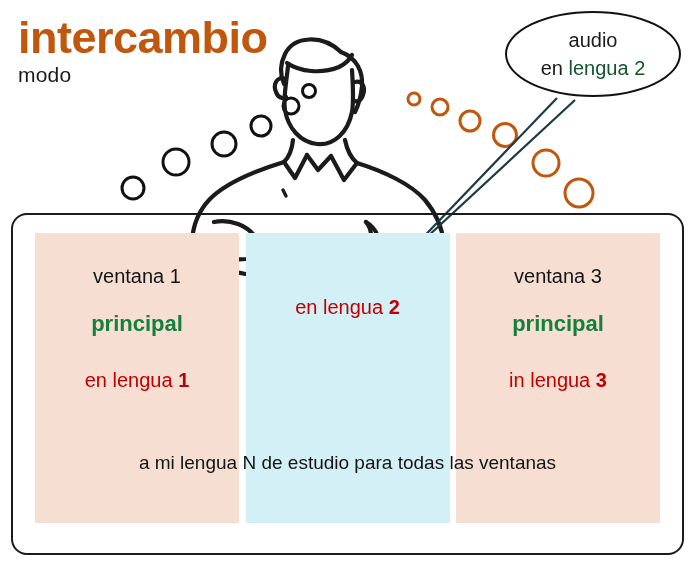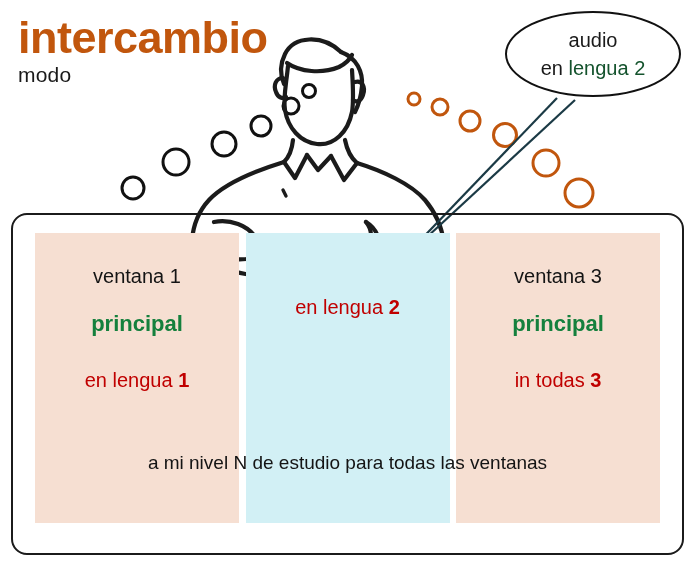--- a/index.html
+++ b/index.html
@@ -242,20 +242,20 @@
     <div class="window-col col-blue">
       <div class="col-sub">
         <span>en lengua </span><b>2</b>
       </div>
     </div>
 
     <div class="window-col col-peach">
       <div class="col-title">ventana 3</div>
       <div class="col-main">principal</div>
       <div class="col-sub">
-        <span>in todas </span><b>3</b>
+        <span>in lengua </span><b>3</b>
       </div>
     </div>
 
   </div>
 
-  <div id="panel-caption">a mi nivel N de estudio para todas las ventanas</div>
+  <div id="panel-caption">a mi lengua N de estudio para todas las ventanas</div>
 </div>
 
 </body></html>

